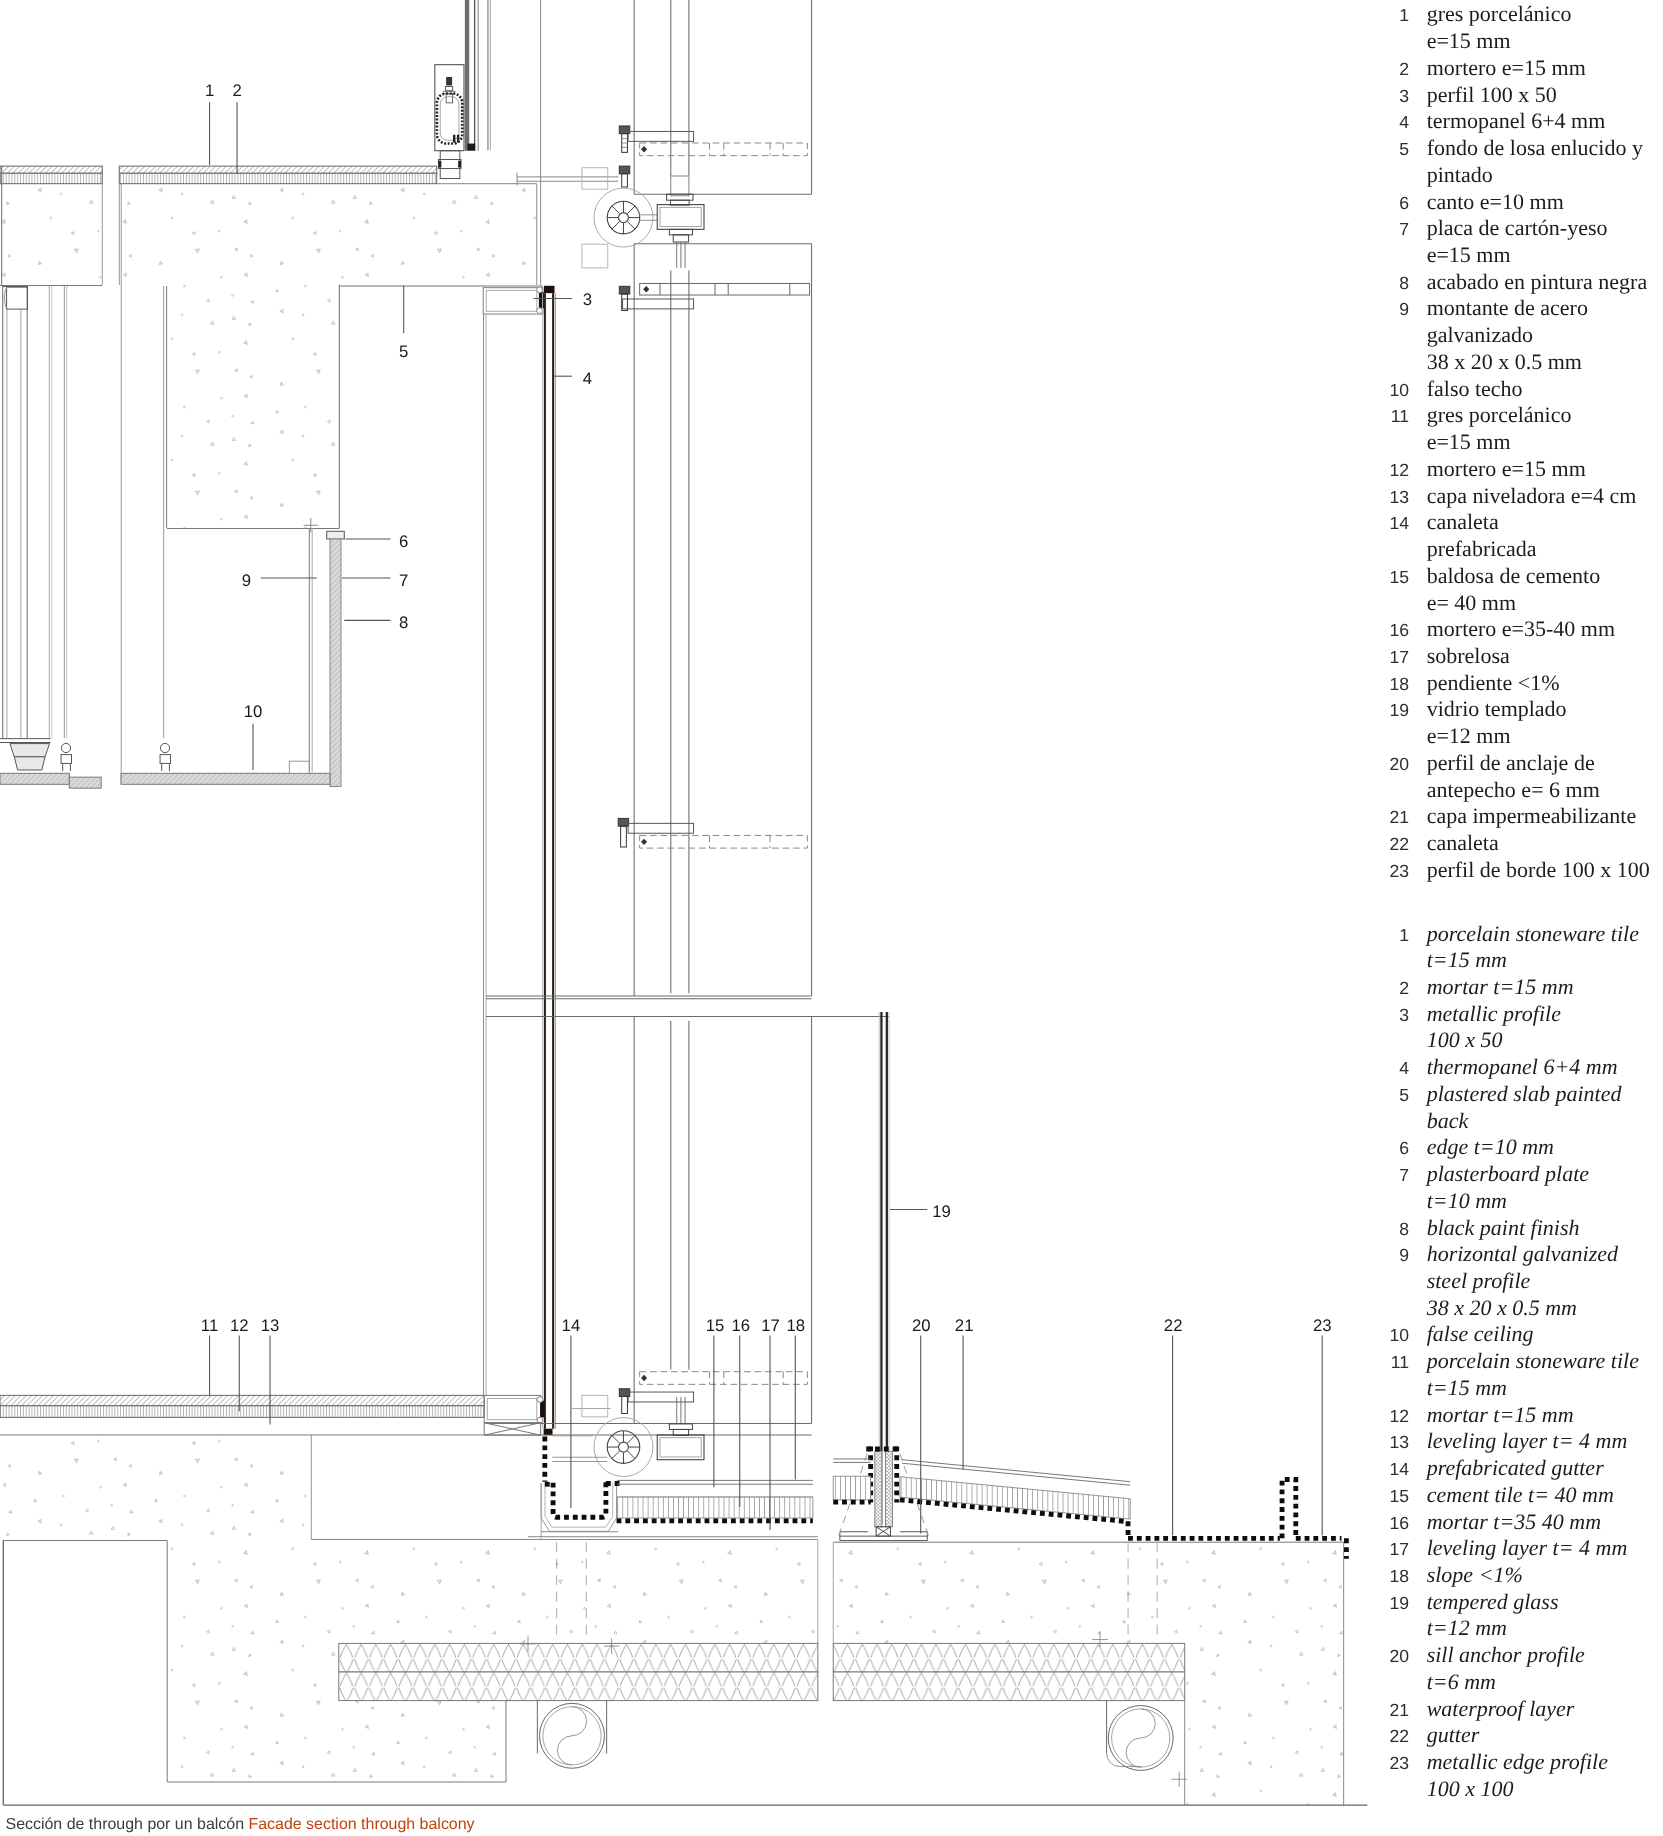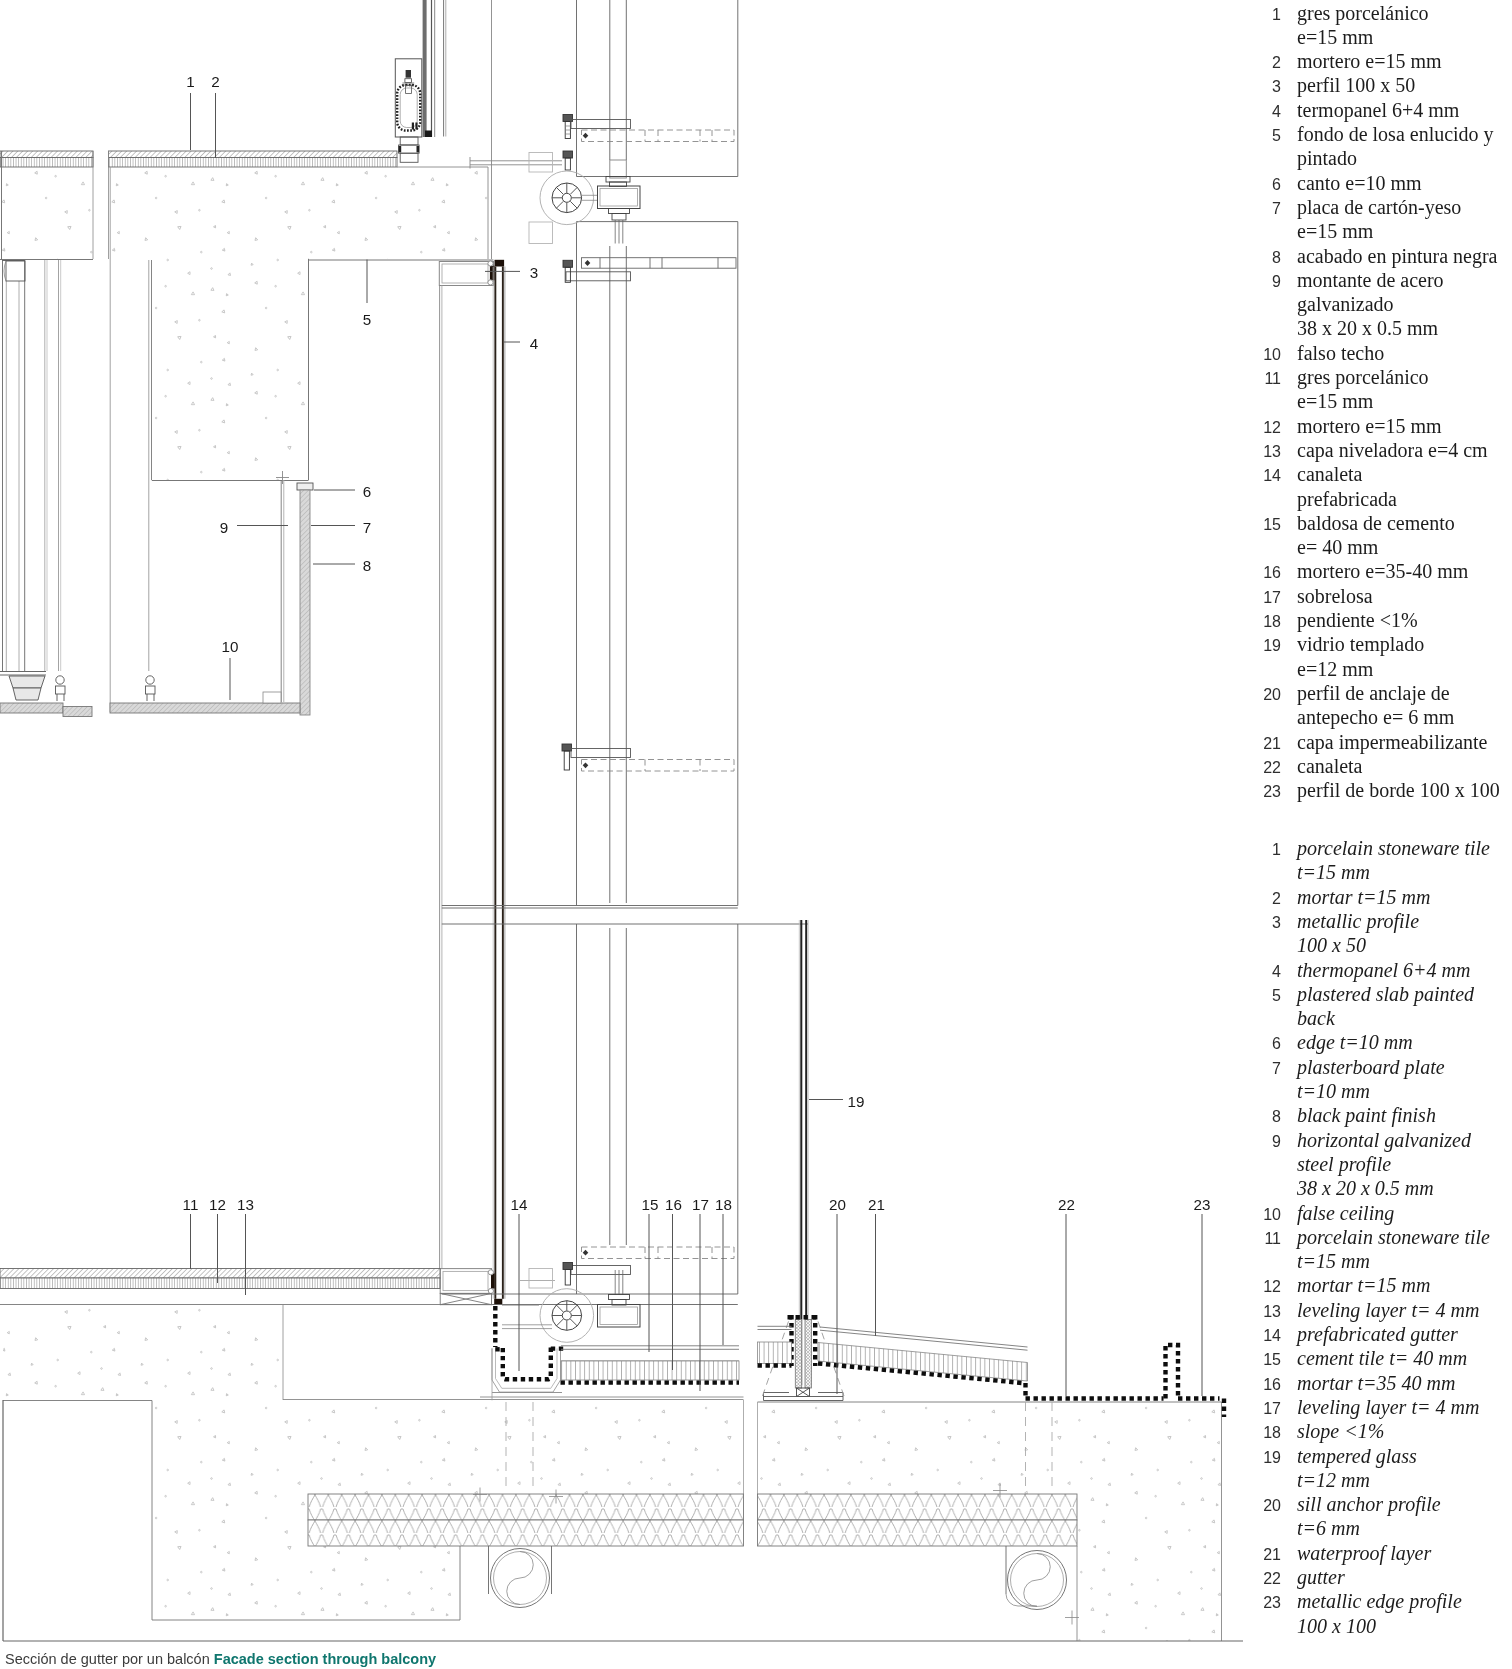--- a/index.html
+++ b/index.html
@@ -1,21 +1,21 @@
 <!DOCTYPE html>
 <html><head>
 <meta charset="utf-8">
 <style>
   html,body{margin:0;padding:0;background:#fff;}
   #page{position:relative;width:1512px;height:1669px;background:#fff;overflow:hidden;
         font-family:"Liberation Sans", sans-serif;}
   svg{position:absolute;left:0;top:0;}
   .cap{position:absolute;left:5px;top:1651px;font-size:14.5px;color:#3c3c3c;
        font-family:"Liberation Sans", sans-serif;white-space:nowrap;}
-  .cap .en2{color:#0f766e;font-weight:bold;}
+  .cap .en2{color:#c2410c;}
 </style>
 </head>
 <body>
 <div id="page">
 <svg width="1512" height="1669" viewBox="0 0 1512 1669">
 <defs>
   <pattern id="stip" width="110" height="110" patternUnits="userSpaceOnUse">
     <g fill="none" stroke="#c2c2c2" stroke-width="0.85">
       <path d="M35.7,17.7 l2.9,0 l-1.4,2.4 z" transform="rotate(47 35.7 17.7)"></path>
       <path d="M69.7,9.5 l3.4,0 l-1.7,2.9 z" transform="rotate(234 69.7 9.5)"></path>
@@ -716,14 +716,14 @@
 <text x="1281" y="1559.7" text-anchor="end" font-family="Liberation Sans, sans-serif" font-size="16px" fill="#2e2e2e">21</text>
 <text x="1297" y="1559.7" font-family="Liberation Serif, serif" font-size="20px" fill="#1c1c1c" font-style="italic">waterproof layer</text>
 <text x="1281" y="1584.0" text-anchor="end" font-family="Liberation Sans, sans-serif" font-size="16px" fill="#2e2e2e">22</text>
 <text x="1297" y="1584.0" font-family="Liberation Serif, serif" font-size="20px" fill="#1c1c1c" font-style="italic">gutter</text>
 <text x="1281" y="1608.3" text-anchor="end" font-family="Liberation Sans, sans-serif" font-size="16px" fill="#2e2e2e">23</text>
 <text x="1297" y="1608.3" font-family="Liberation Serif, serif" font-size="20px" fill="#1c1c1c" font-style="italic">metallic edge profile</text>
 <text x="1297" y="1632.6" font-family="Liberation Serif, serif" font-size="20px" fill="#1c1c1c" font-style="italic">100 x 100</text>
 </g>
 </svg>
 
-<div class="cap"><span>Sección de gutter por un balcón</span>&nbsp;<span class="en2">Facade section through balcony</span></div>
+<div class="cap"><span>Sección de through por un balcón</span>&nbsp;<span class="en2">Facade section through balcony</span></div>
 </div>
 
 </body></html>

